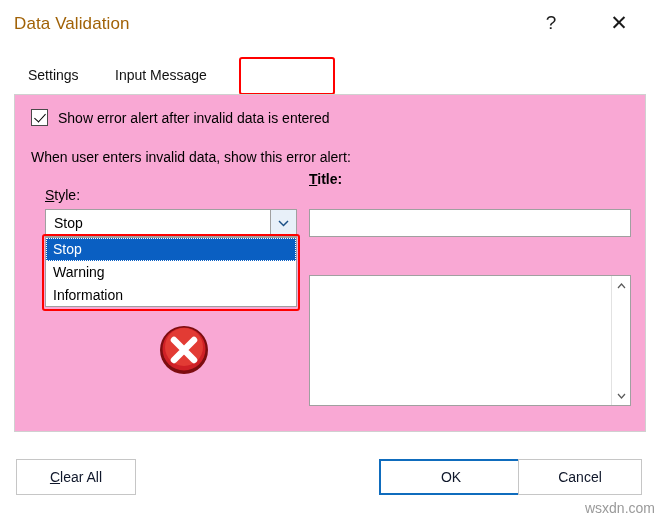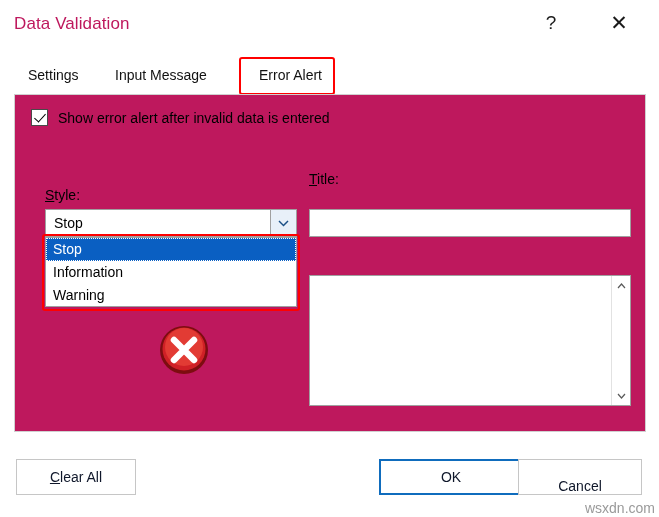--- a/index.html
+++ b/index.html
@@ -31,21 +31,21 @@
     position: absolute;
     left: 0; top: 0;
     width: 659px;
     height: 48px;
   }
   .dialog-title {
     position: absolute;
     left: 14px;
     top: 14px;
     font-size: 17px;
-    color: #be185d;
+    color: #a16207;
     letter-spacing: 0.1px;
   }
   .title-btn {
     position: absolute;
     top: 0;
     width: 46px;
     height: 46px;
     display: flex;
     align-items: center;
     justify-content: center;
@@ -89,21 +89,21 @@
 
   
   .panel {
     position: absolute;
     left: 14px;
     top: 94px;
     width: 632px;
     height: 338px;
     border: 1px solid #d0d0d0;
     box-sizing: border-box;
-    background: #be185d;
+    background: #f9a8d4;
   }
 
   
   .checkbox-row {
     position: absolute;
     left: 16px;
     top: 14px;
     display: flex;
     align-items: center;
   }
@@ -135,21 +135,21 @@
     top: 54px;
     font-size: 14px;
   }
 
   
   .field-label {
     position: absolute;
     font-size: 14px;
   }
   .lbl-style { left: 30px; top: 92px; text-align: center; }
-  .lbl-title { left: 294px; top: 76px; }
+  .lbl-title { left: 294px; top: 76px; font-weight: bold; }
   .lbl-error { left: 294px; top: 158px; }
   .underline-first::first-letter { text-decoration: underline; }
 
   
   .combo {
     position: absolute;
     left: 30px;
     top: 114px;
     width: 252px;
     height: 28px;
@@ -292,21 +292,20 @@
   .btn-ok {
     left: 379px;
     top: 459px;
     width: 144px;
     border: 2px solid #0f6cbd;
   }
   .btn-cancel {
     left: 518px;
     top: 459px;
     width: 124px;
-    align-items: flex-end;
   }
 
   .watermark {
     position: absolute;
     right: 4px;
     bottom: 1px;
     font-size: 14px;
     color: #9a9a9a;
   }
 </style>
@@ -317,47 +316,47 @@
 
   <div class="titlebar">
     <div class="dialog-title">Data Validation</div>
     <div class="title-btn help-btn">?</div>
     <div class="title-btn close-btn">✕</div>
   </div>
 
   <div class="tabs">
     <div class="tab tab-settings">Settings</div>
     <div class="tab tab-input">Input Message</div>
-    <div class="tab tab-error">Error Alert</div>
   </div>
   <div class="tab-highlight"></div>
 
   <div class="panel">
 
     <div class="checkbox-row">
       <div class="checkbox"></div>
       <div class="checkbox-label">Show error alert after invalid data is entered</div>
     </div>
 
+    <div class="prompt-text">When user enters invalid data, show this error alert:</div>
 
     <div class="field-label lbl-style underline-first">Style:</div>
 
     <div class="combo">
       <div class="combo-value">Stop</div>
       <div class="combo-arrow">
         <svg width="11" height="7" viewBox="0 0 11 7">
             <path d="M1 1 L5.5 5.6 L10 1" stroke="#1a4f86" stroke-width="1.4" fill="none"></path>
           </svg>
       </div>
     </div>
 
     <div class="dropdown">
       <div class="dd-item selected">Stop</div>
+      <div class="dd-item">Warning</div>
       <div class="dd-item">Information</div>
-      <div class="dd-item">Warning</div>
     </div>
     <div class="dropdown-highlight"></div>
 
     <div class="stop-icon">
       <svg width="54" height="54" viewBox="0 0 54 54">
         <circle cx="27" cy="27" r="24" fill="#7d0d10"></circle>
         <circle cx="27" cy="26" r="21.5" fill="#cf2026"></circle>
         <circle cx="27" cy="24" r="19" fill="#e23b34"></circle>
         <path d="M17 17 L37 37 M37 17 L17 37" stroke="#ffffff" stroke-width="6.5" stroke-linecap="round"></path>
       </svg>

